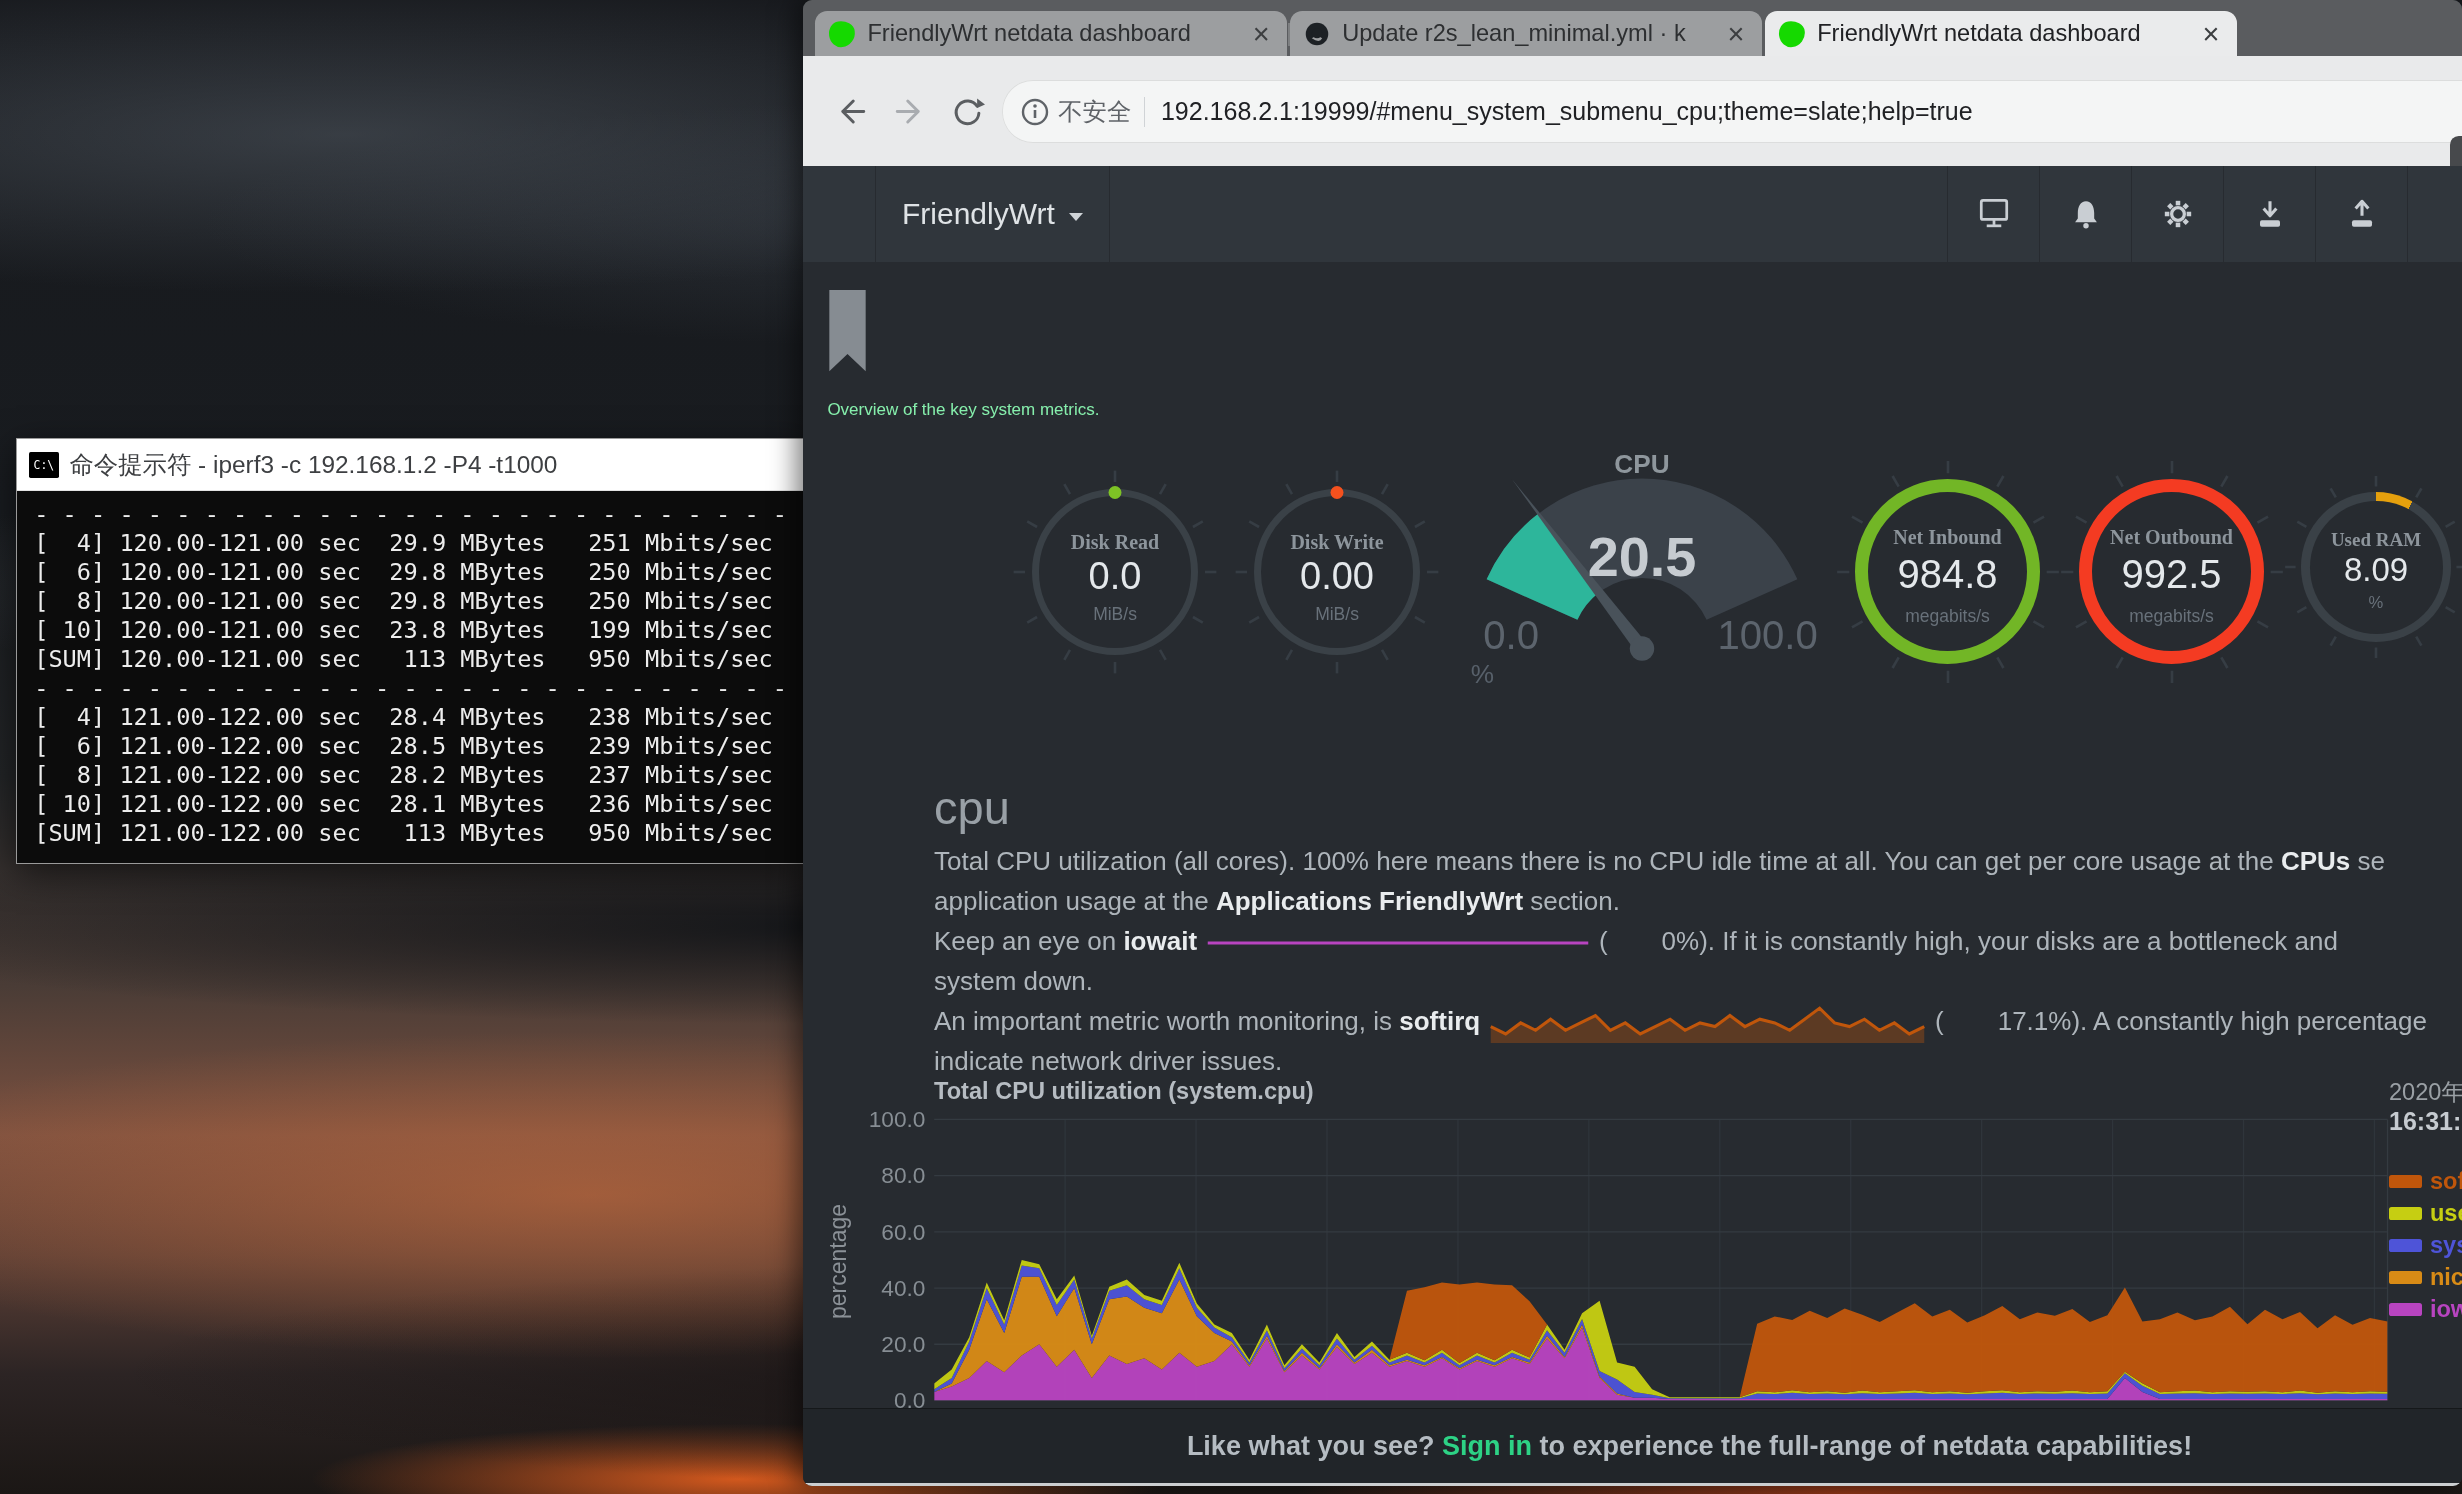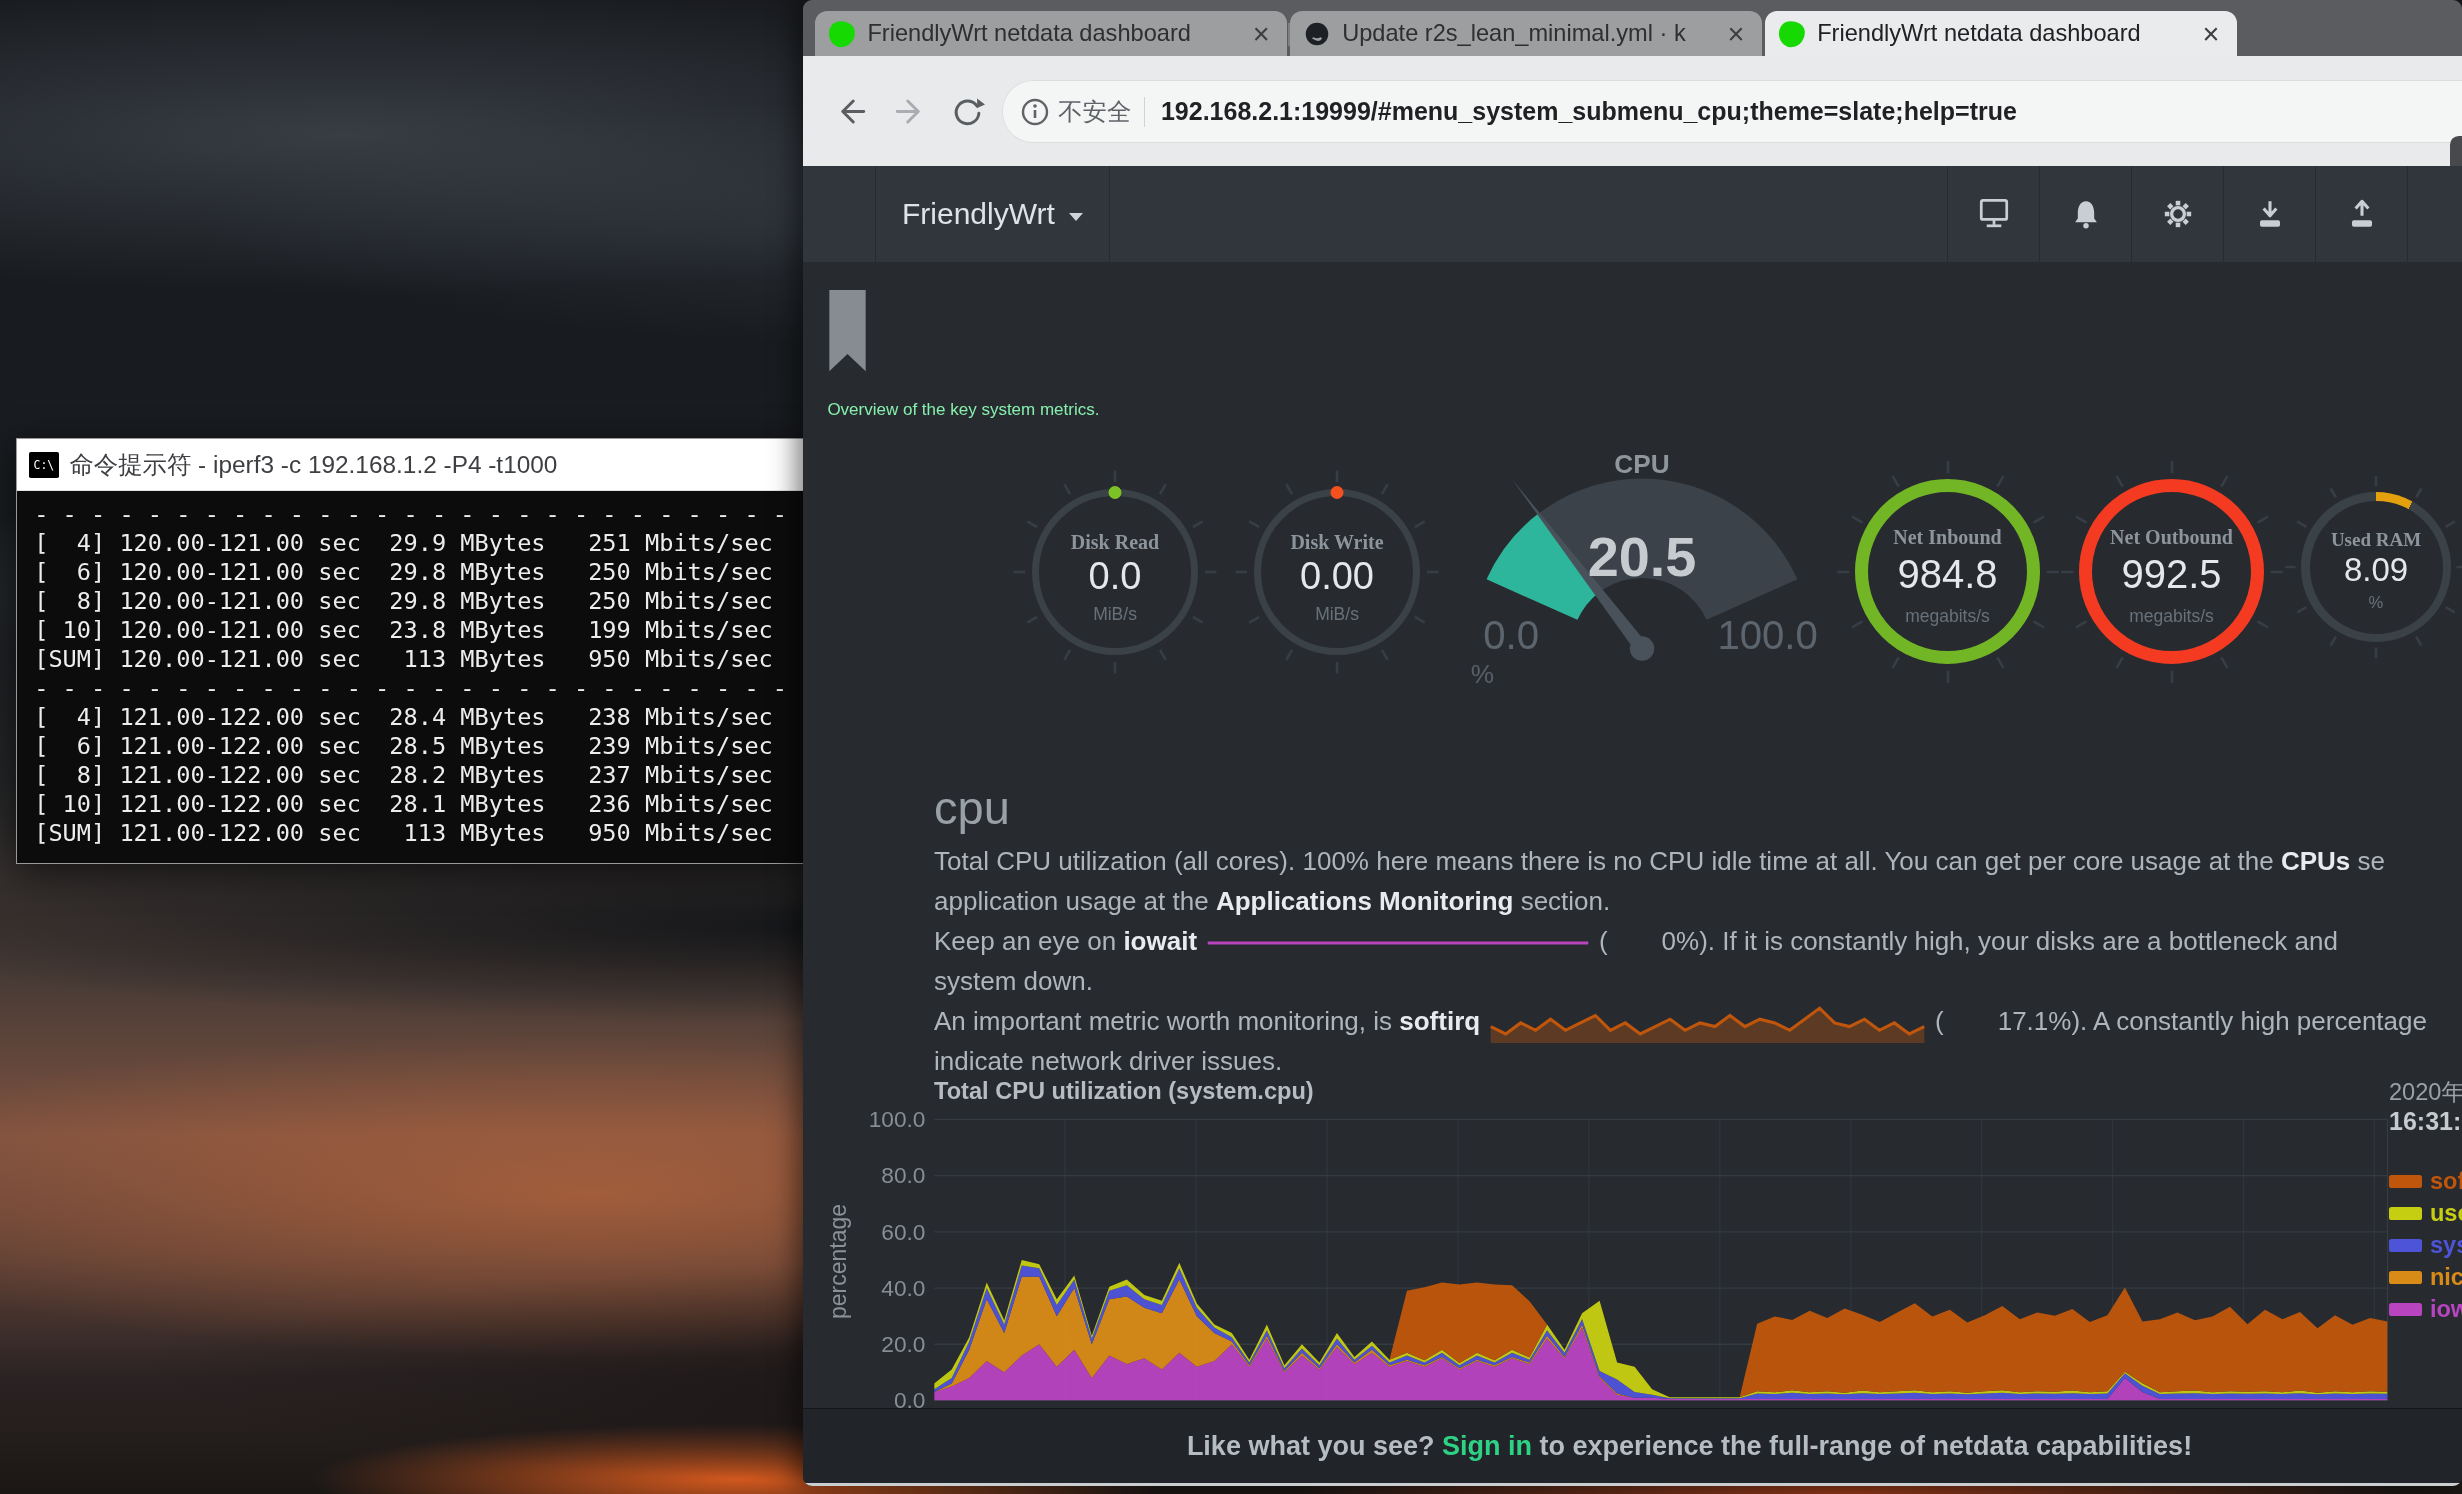--- a/index.html
+++ b/index.html
@@ -47,21 +47,21 @@
   .favicon-netdata{width:26px;height:26px;background:#15d900;border-radius:42% 58% 55% 45%/50% 45% 55% 50%;
     transform:rotate(-8deg);flex:0 0 auto;}
   .tab-sep{position:absolute;top:23px;width:1.7px;height:23px;background:#7d7f81;}
 
   #toolbar{position:absolute;left:0;top:56px;width:100%;height:110px;background:#e9eaeb;}
   .nav-ic{position:absolute;top:38px;}
   #omnibox{position:absolute;left:199px;top:24.4px;width:2244px;height:63px;background:#f4f5f5;
     border-radius:31px;display:flex;align-items:center;box-shadow:inset 0 0 0 0.9px #dcdddd;}
   #omnibox .sec-label{font-size:24.4px;color:#5f6368;margin:0 12.2px 0 8.7px;white-space:nowrap;}
   #omnibox .om-sep{width:1.7px;height:30px;background:#d0d3d6;margin-right:15.7px;}
-  #omnibox .url{font-size:25px;color:#202124;white-space:nowrap;overflow:hidden;font-weight:bold;}
+  #omnibox .url{font-size:25px;color:#202124;white-space:nowrap;overflow:hidden;}
   #ext-icon{position:absolute;left:1647px;top:80px;width:30px;height:49px;background:#47494c;border-radius:8.7px;}
 
   
   #nd-navbar{position:absolute;left:0;top:166px;width:100%;height:96px;background:#30363c;display:flex;}
   .nd-cell{height:100%;display:flex;align-items:center;justify-content:center;}
   #nd-left-pad{width:72px;border-right:1.7px solid #272b30;}
   #nd-brand{padding:0 26px;border-right:1.7px solid #272b30;}
   #nd-brand span{font-size:30px;color:#dfe3e6;}
   .caret-down{width:0;height:0;border-left:7px solid transparent;border-right:7px solid transparent;
     border-top:8.7px solid #cfd4d8;margin-left:14px;margin-top:5.2px;}
@@ -359,21 +359,21 @@
     <div class="ring" id="ram-arc" style="border-width: 0px; width: 150px; height: 150px; background: conic-gradient(rgb(229, 160, 13) 0deg, rgb(229, 160, 13) 29.124deg, rgb(58, 65, 71) 29.124deg, rgb(58, 65, 71) 360deg); border-radius: 50%;"></div>
     <div id="ram-inner"></div>
     <div class="g-label" style="top:37px;font-size:19px">Used RAM</div>
     <div class="g-value" style="top:59px;font-size:33px">8.09</div>
     <div class="g-unit" style="top:101px;font-size:16.6px">%</div>
   </div>
 
   <div id="cpu-title" class="abs">cpu</div>
   <div id="cpu-paragraph" class="abs">
       <div class="nd-line"><span>Total CPU utilization (all cores). 100% here means there is no CPU idle time at all. You can get per core usage at the </span><span class="b">CPUs</span><span> se</span></div>
-      <div class="nd-line"><span>application usage at the </span><span class="b">Applications Monitoring</span><span> section.</span></div>
+      <div class="nd-line"><span>application usage at the </span><span class="b">Applications FriendlyWrt</span><span> section.</span></div>
       <div class="nd-line"><span>Keep an eye on </span><span class="b">iowait</span><span> </span><svg width="384" height="30" class="spark" viewBox="0 0 440 34">
           <polyline points="2,17 64.28571428571428,17 126.57142857142857,17 188.85714285714283,17 251.14285714285714,17 313.42857142857144,17 375.71428571428567,17 438,17" fill="none" stroke="#b844c0" stroke-width="3.5"></polyline>
         </svg><span> (</span><span class="gap" style="width: 54px;"></span><span>0%). If it is constantly high, your disks are a bottleneck and</span></div>
       <div class="nd-line"><span>system down.</span></div>
       <div class="nd-line"><span>An important metric worth monitoring, is </span><span class="b">softirq</span><span> </span><svg width="437" height="44" class="spark" viewBox="0 0 500 50">
           <polygon points="2,48 2,29.11111111111111 19.103448275862068,37.55555555555556 36.206896551724135,24.88888888888889 53.310344827586206,33.333333333333336 70.41379310344827,20.666666666666668 87.51724137931035,33.333333333333336 104.62068965517241,24.88888888888889 121.72413793103449,16.444444444444443 138.82758620689654,33.333333333333336 155.93103448275863,24.88888888888889 173.0344827586207,37.55555555555556 190.13793103448276,29.11111111111111 207.24137931034483,20.666666666666668 224.3448275862069,33.333333333333336 241.44827586206898,24.88888888888889 258.55172413793105,29.11111111111111 275.6551724137931,16.444444444444443 292.7586206896552,29.11111111111111 309.86206896551727,20.666666666666668 326.9655172413793,24.88888888888889 344.0689655172414,33.333333333333336 361.17241379310343,20.666666666666668 378.2758620689655,8 395.3793103448276,24.88888888888889 412.48275862068965,29.11111111111111 429.5862068965517,20.666666666666668 446.6896551724138,33.333333333333336 463.7931034482759,24.88888888888889 480.89655172413796,37.55555555555556 498,29.11111111111111 498,48" fill="#c0560b" fill-opacity="0.35"></polygon>
           <polyline points="2,29.11111111111111 19.103448275862068,37.55555555555556 36.206896551724135,24.88888888888889 53.310344827586206,33.333333333333336 70.41379310344827,20.666666666666668 87.51724137931035,33.333333333333336 104.62068965517241,24.88888888888889 121.72413793103449,16.444444444444443 138.82758620689654,33.333333333333336 155.93103448275863,24.88888888888889 173.0344827586207,37.55555555555556 190.13793103448276,29.11111111111111 207.24137931034483,20.666666666666668 224.3448275862069,33.333333333333336 241.44827586206898,24.88888888888889 258.55172413793105,29.11111111111111 275.6551724137931,16.444444444444443 292.7586206896552,29.11111111111111 309.86206896551727,20.666666666666668 326.9655172413793,24.88888888888889 344.0689655172414,33.333333333333336 361.17241379310343,20.666666666666668 378.2758620689655,8 395.3793103448276,24.88888888888889 412.48275862068965,29.11111111111111 429.5862068965517,20.666666666666668 446.6896551724138,33.333333333333336 463.7931034482759,24.88888888888889 480.89655172413796,37.55555555555556 498,29.11111111111111" fill="none" stroke="#c0560b" stroke-width="3.5"></polyline>
         </svg><span> (</span><span class="gap" style="width: 54px;"></span><span>17.1%). A constantly high percentage</span></div>
       <div class="nd-line"><span>indicate network driver issues.</span></div>
     </div>

